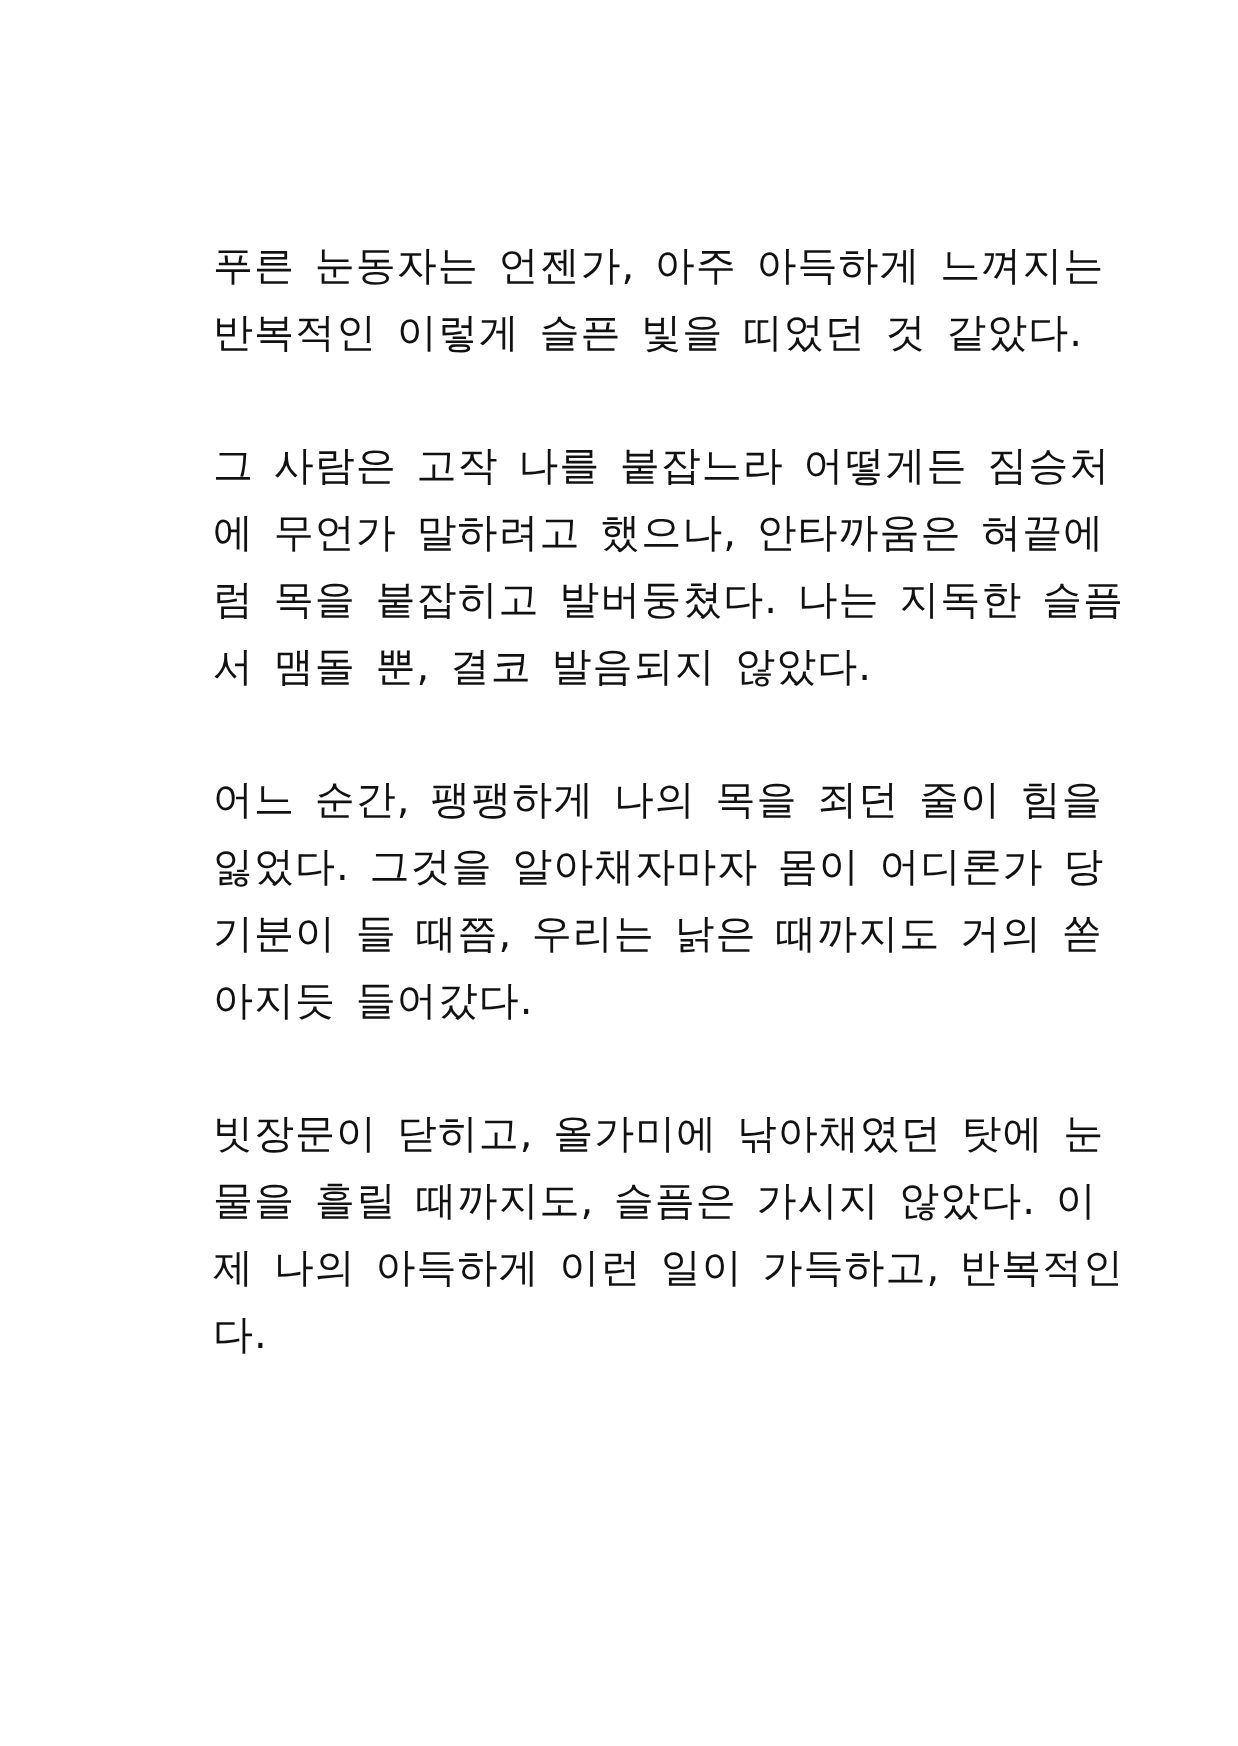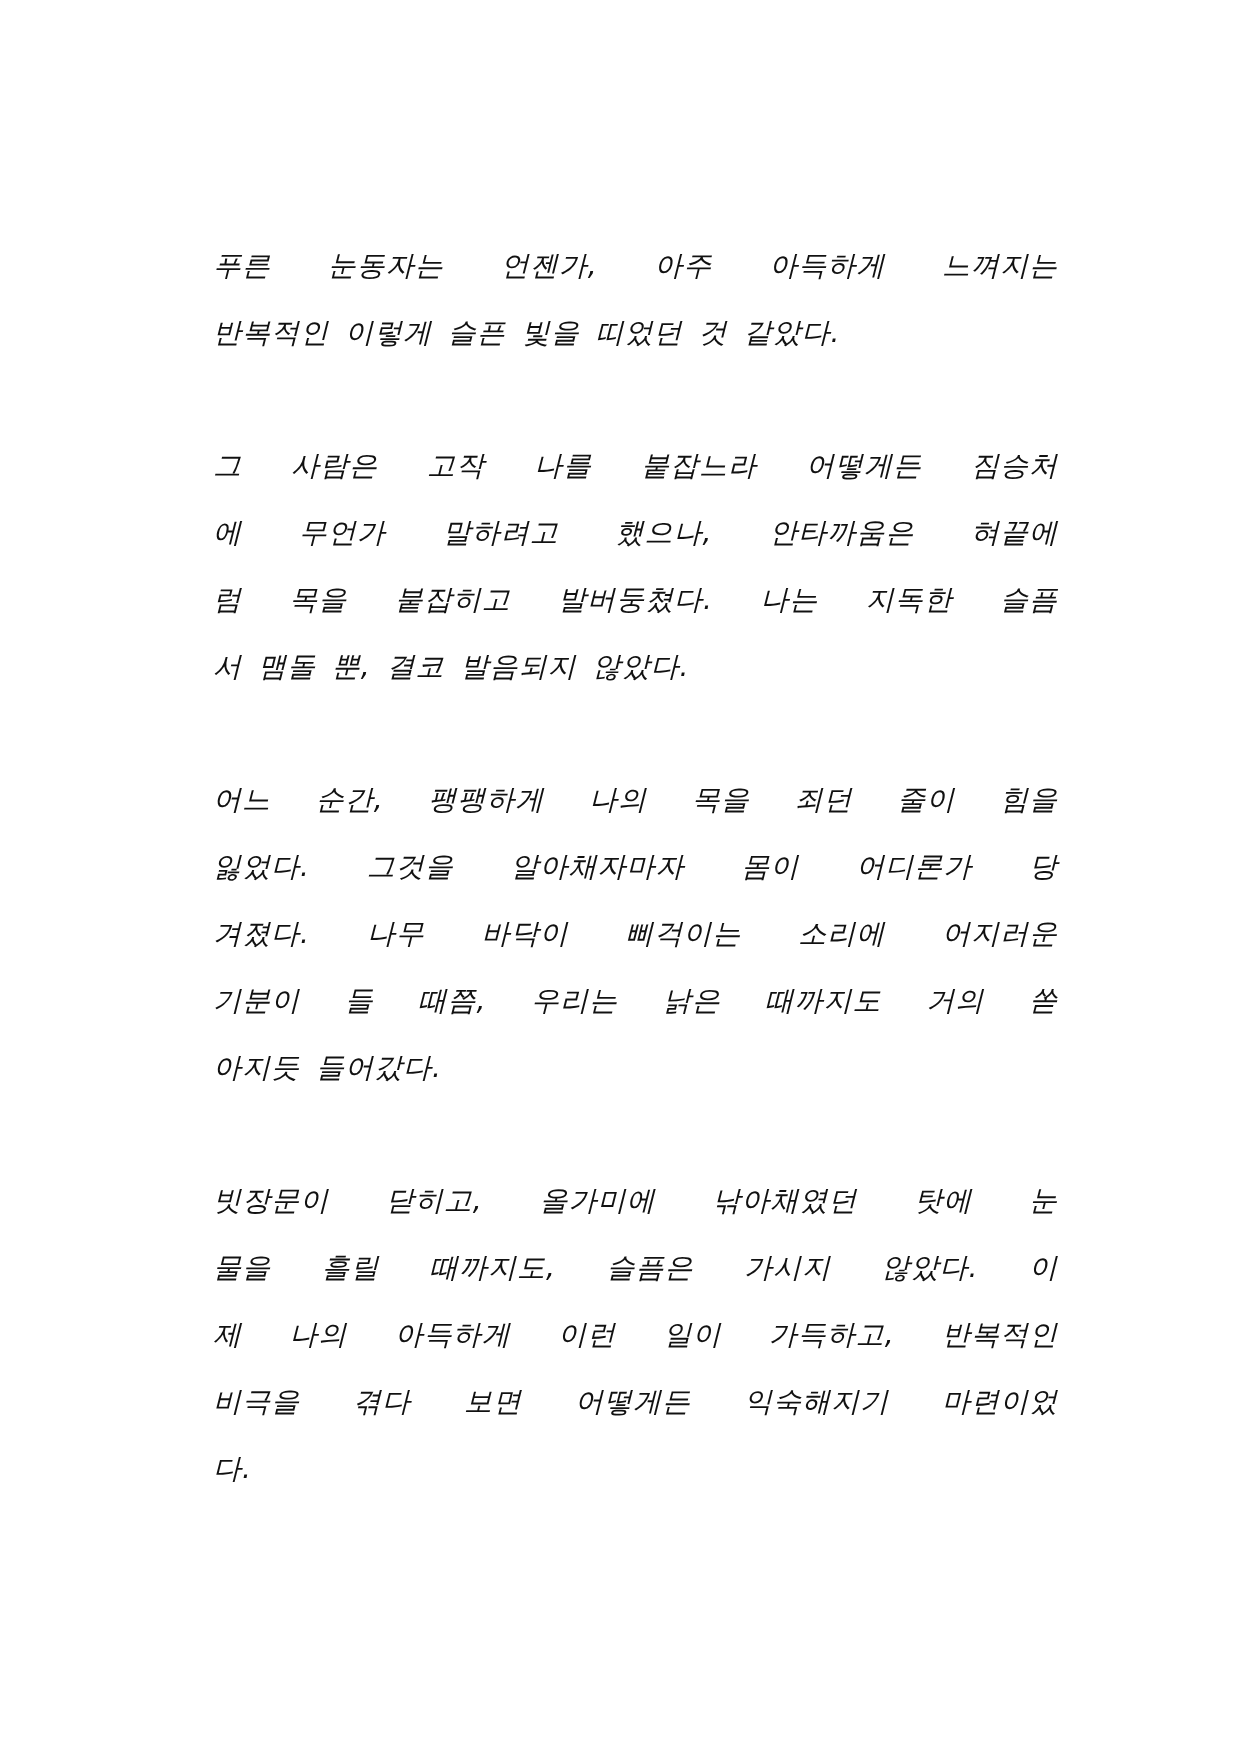--- a/index.html
+++ b/index.html
@@ -15,27 +15,26 @@
     }
     .page {
       position: absolute;
       left: 213px;
       top: 232px;
       width: 845px;
     }
     .para {
       margin: 0 0 66px 0;
       font-family: "DejaVu Sans", "Liberation Sans", sans-serif;
-      font-size: 28px;
+      font-size: 40px;
       line-height: 67px;
       color: #111111;
       text-align: justify;
       letter-spacing: 1px;
       word-spacing: 6px;
-      font-style: italic;
     }
     .line {
       display: block;
       white-space: nowrap;
       text-align-last: justify;
       text-align: justify;
     }
     .line.last {
       text-align-last: left;
     }
@@ -50,24 +49,22 @@
   </p>
   <p class="para">
     <span class="line"> 그 사람은 고작 나를 붙잡느라 어떻게든 짐승처</span>
     <span class="line">에 무언가 말하려고 했으나, 안타까움은 혀끝에</span>
     <span class="line">럼 목을 붙잡히고 발버둥쳤다. 나는 지독한 슬픔</span>
     <span class="line last">서 맴돌 뿐, 결코 발음되지 않았다.</span>
   </p>
   <p class="para">
     <span class="line"> 어느 순간, 팽팽하게 나의 목을 죄던 줄이 힘을</span>
     <span class="line">잃었다. 그것을 알아채자마자 몸이 어디론가 당</span>
-    <span class="line">겨졌다. 나무 바닥이 삐걱이는 소리에 어지러운</span>
     <span class="line">기분이 들 때쯤, 우리는 낡은 때까지도 거의 쏟</span>
     <span class="line last">아지듯 들어갔다.</span>
   </p>
   <p class="para">
     <span class="line"> 빗장문이 닫히고, 올가미에 낚아채였던 탓에 눈</span>
     <span class="line">물을 흘릴 때까지도, 슬픔은 가시지 않았다. 이</span>
     <span class="line">제 나의 아득하게 이런 일이 가득하고, 반복적인</span>
-    <span class="line">비극을 겪다 보면 어떻게든 익숙해지기 마련이었</span>
     <span class="line last">다.</span>
   </p>
 </div>
 
 </body></html>

